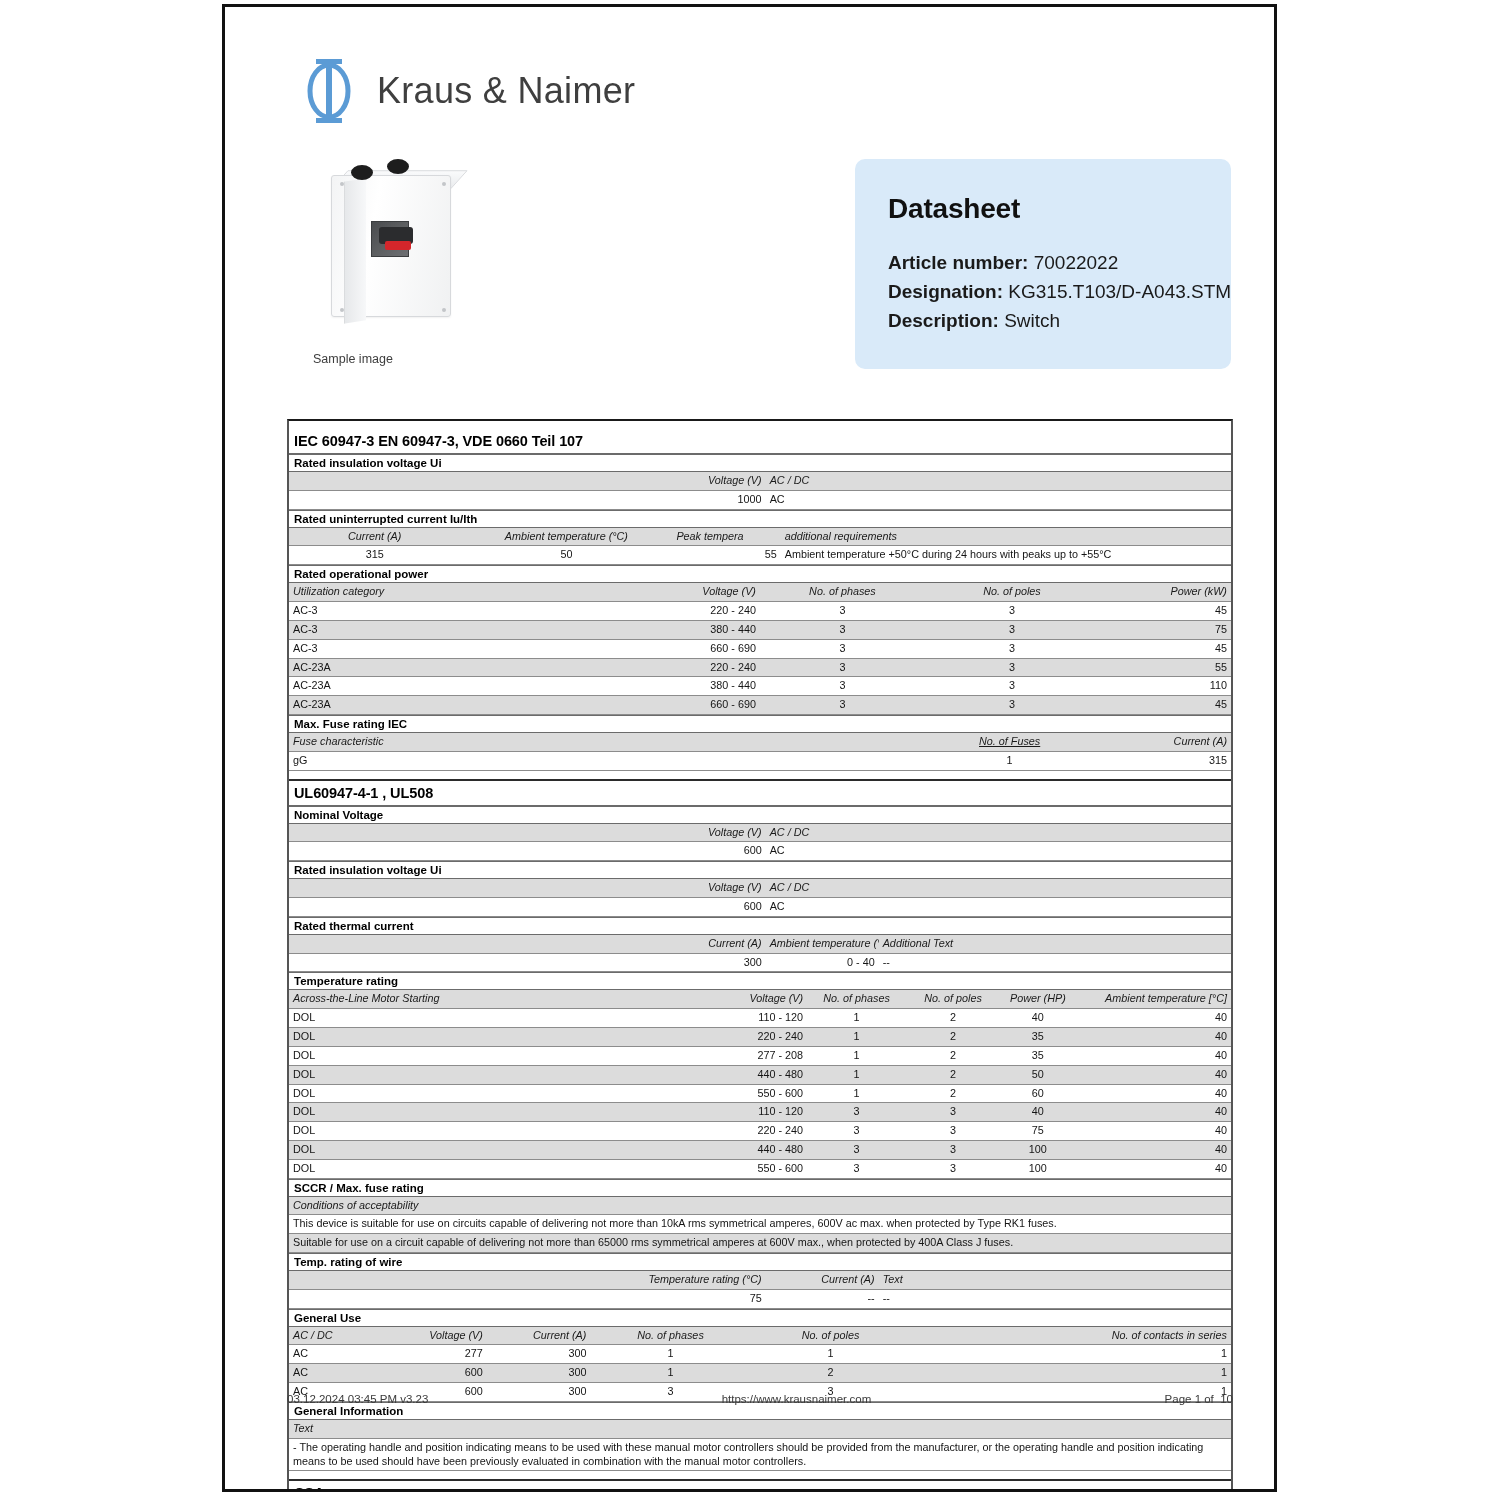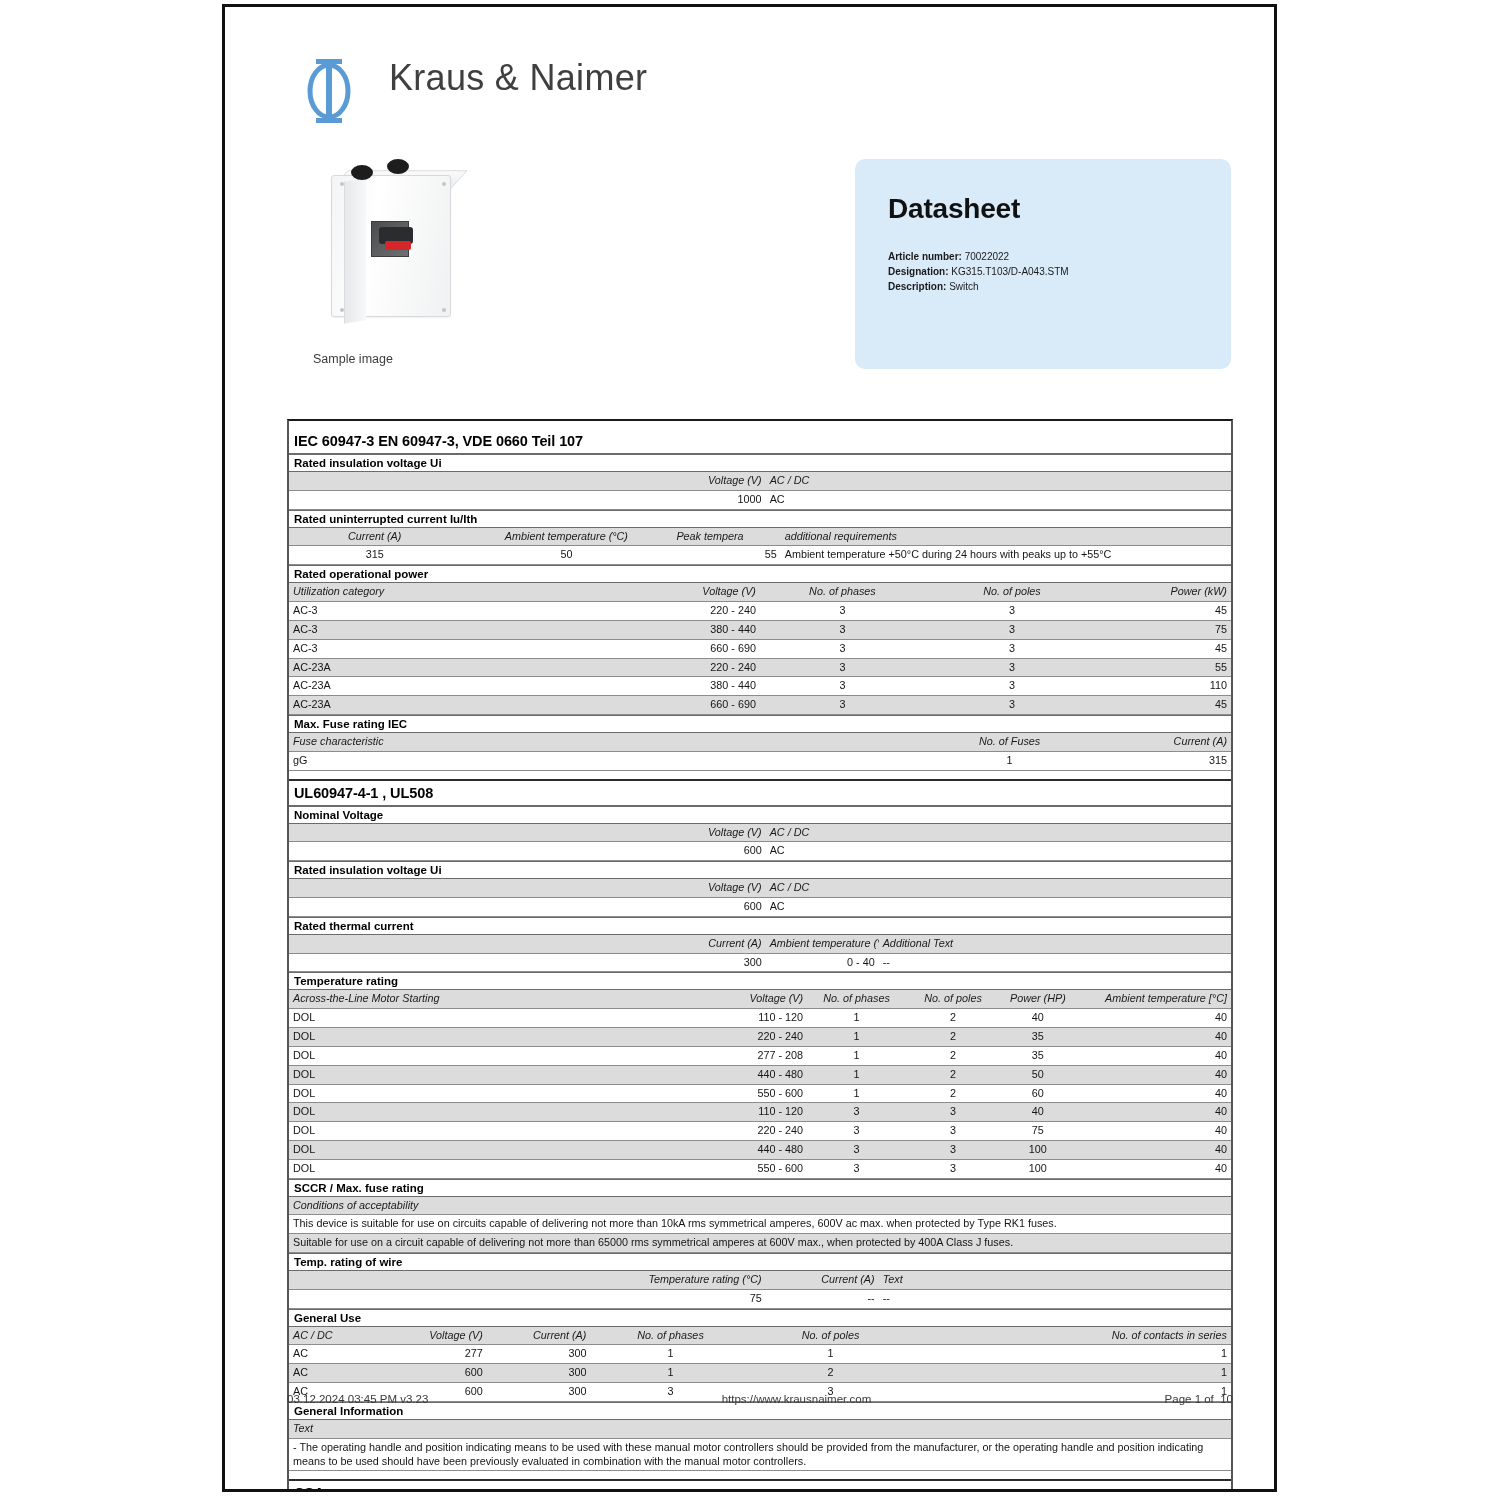--- a/index.html
+++ b/index.html
@@ -26,21 +26,21 @@
   .page-inner {
     position: relative;
     width: 100%; height: 100%;
     padding: 0;
   }
 
   
   .brand {
     position: absolute;
     left: 76px; top: 50px;
-    display: flex; gap: 32px;
+    display: flex; align-items: center; gap: 20px;
   }
   .brand-logo { width: 56px; height: 68px; display: block; }
   .brand-name {
     font-size: 36px;
     color: #3f3f3f;
     letter-spacing: 0.3px;
     font-weight: 400;
     white-space: nowrap;
   }
 
@@ -133,21 +133,21 @@
     padding: 34px 0 0 33px;
   }
   .info-title {
     font-size: 28px;
     font-weight: bold;
     color: #111111;
     margin: 0 0 24px 0;
     letter-spacing: -0.2px;
   }
   .info-line {
-    font-size: 10px;
+    font-size: 19px;
     color: #1a1a1a;
     line-height: 1.52;
     white-space: nowrap;
   }
   .info-line b { font-weight: bold; }
 
   
   .datatable {
     position: absolute;
     left: 62px; top: 412px;
@@ -346,21 +346,21 @@
           <div class="row body-row alt">
             <div class="cell l" style="flex: 0 0 33%; max-width: 33%;">AC-23A</div>
             <div class="cell r" style="flex: 0 0 17%; max-width: 17%;">660 - 690</div>
             <div class="cell c" style="flex: 0 0 17.5%; max-width: 17.5%;">3</div>
             <div class="cell c" style="flex: 0 0 18.5%; max-width: 18.5%;">3</div>
             <div class="cell r" style="flex: 0 0 14%; max-width: 14%;">45</div>
           </div>
           <div class="sec-head">Max. Fuse rating IEC</div>
           <div class="row hdr">
             <div class="cell l" style="flex: 0 0 66%; max-width: 66%;">Fuse characteristic</div>
-            <div class="cell c" style="flex: 0 0 21%; max-width: 21%;">No. of Fuses</div>
+            <div class="cell c" style="flex: 0 0 21%; max-width: 21%; text-decoration: underline;">No. of Fuses</div>
             <div class="cell r" style="flex: 0 0 13%; max-width: 13%;">Current (A)</div>
           </div>
           <div class="row body-row">
             <div class="cell l" style="flex: 0 0 66%; max-width: 66%;">gG</div>
             <div class="cell c" style="flex: 0 0 21%; max-width: 21%;">1</div>
             <div class="cell r" style="flex: 0 0 13%; max-width: 13%;">315</div>
           </div>
           <div class="std-head">UL60947-4-1 , UL508</div>
           <div class="sec-head">Nominal Voltage</div>
           <div class="row hdr">

